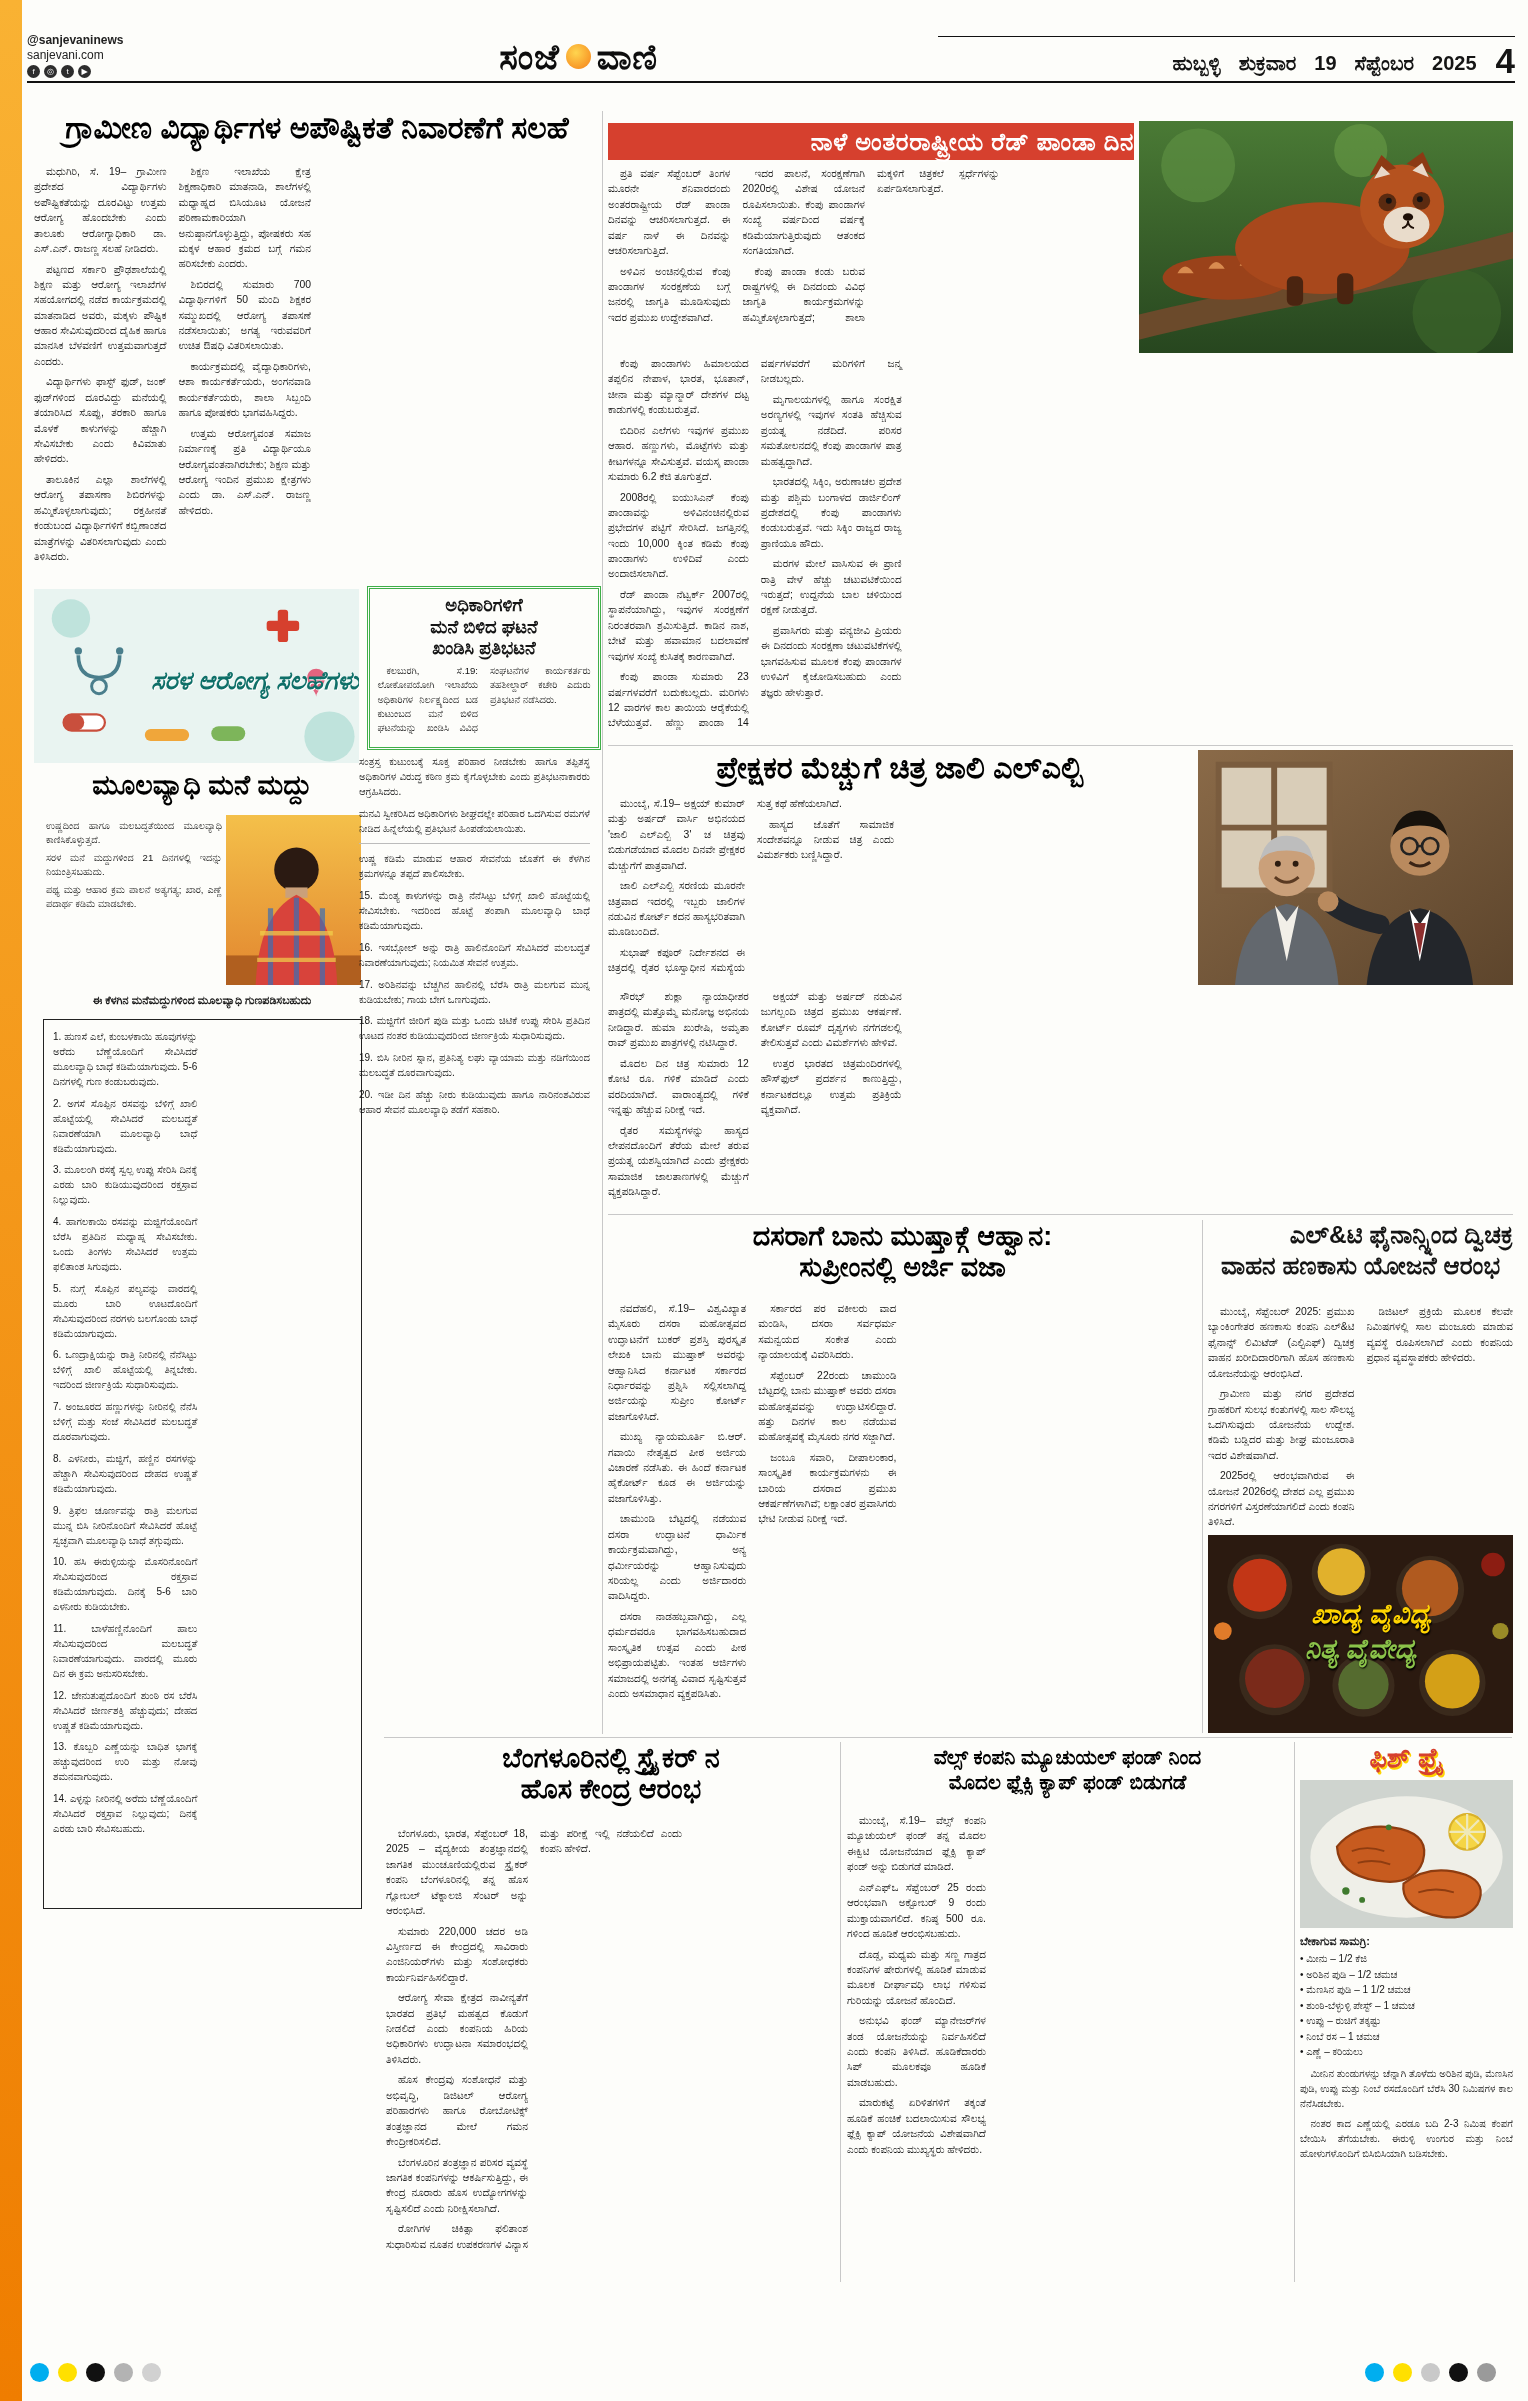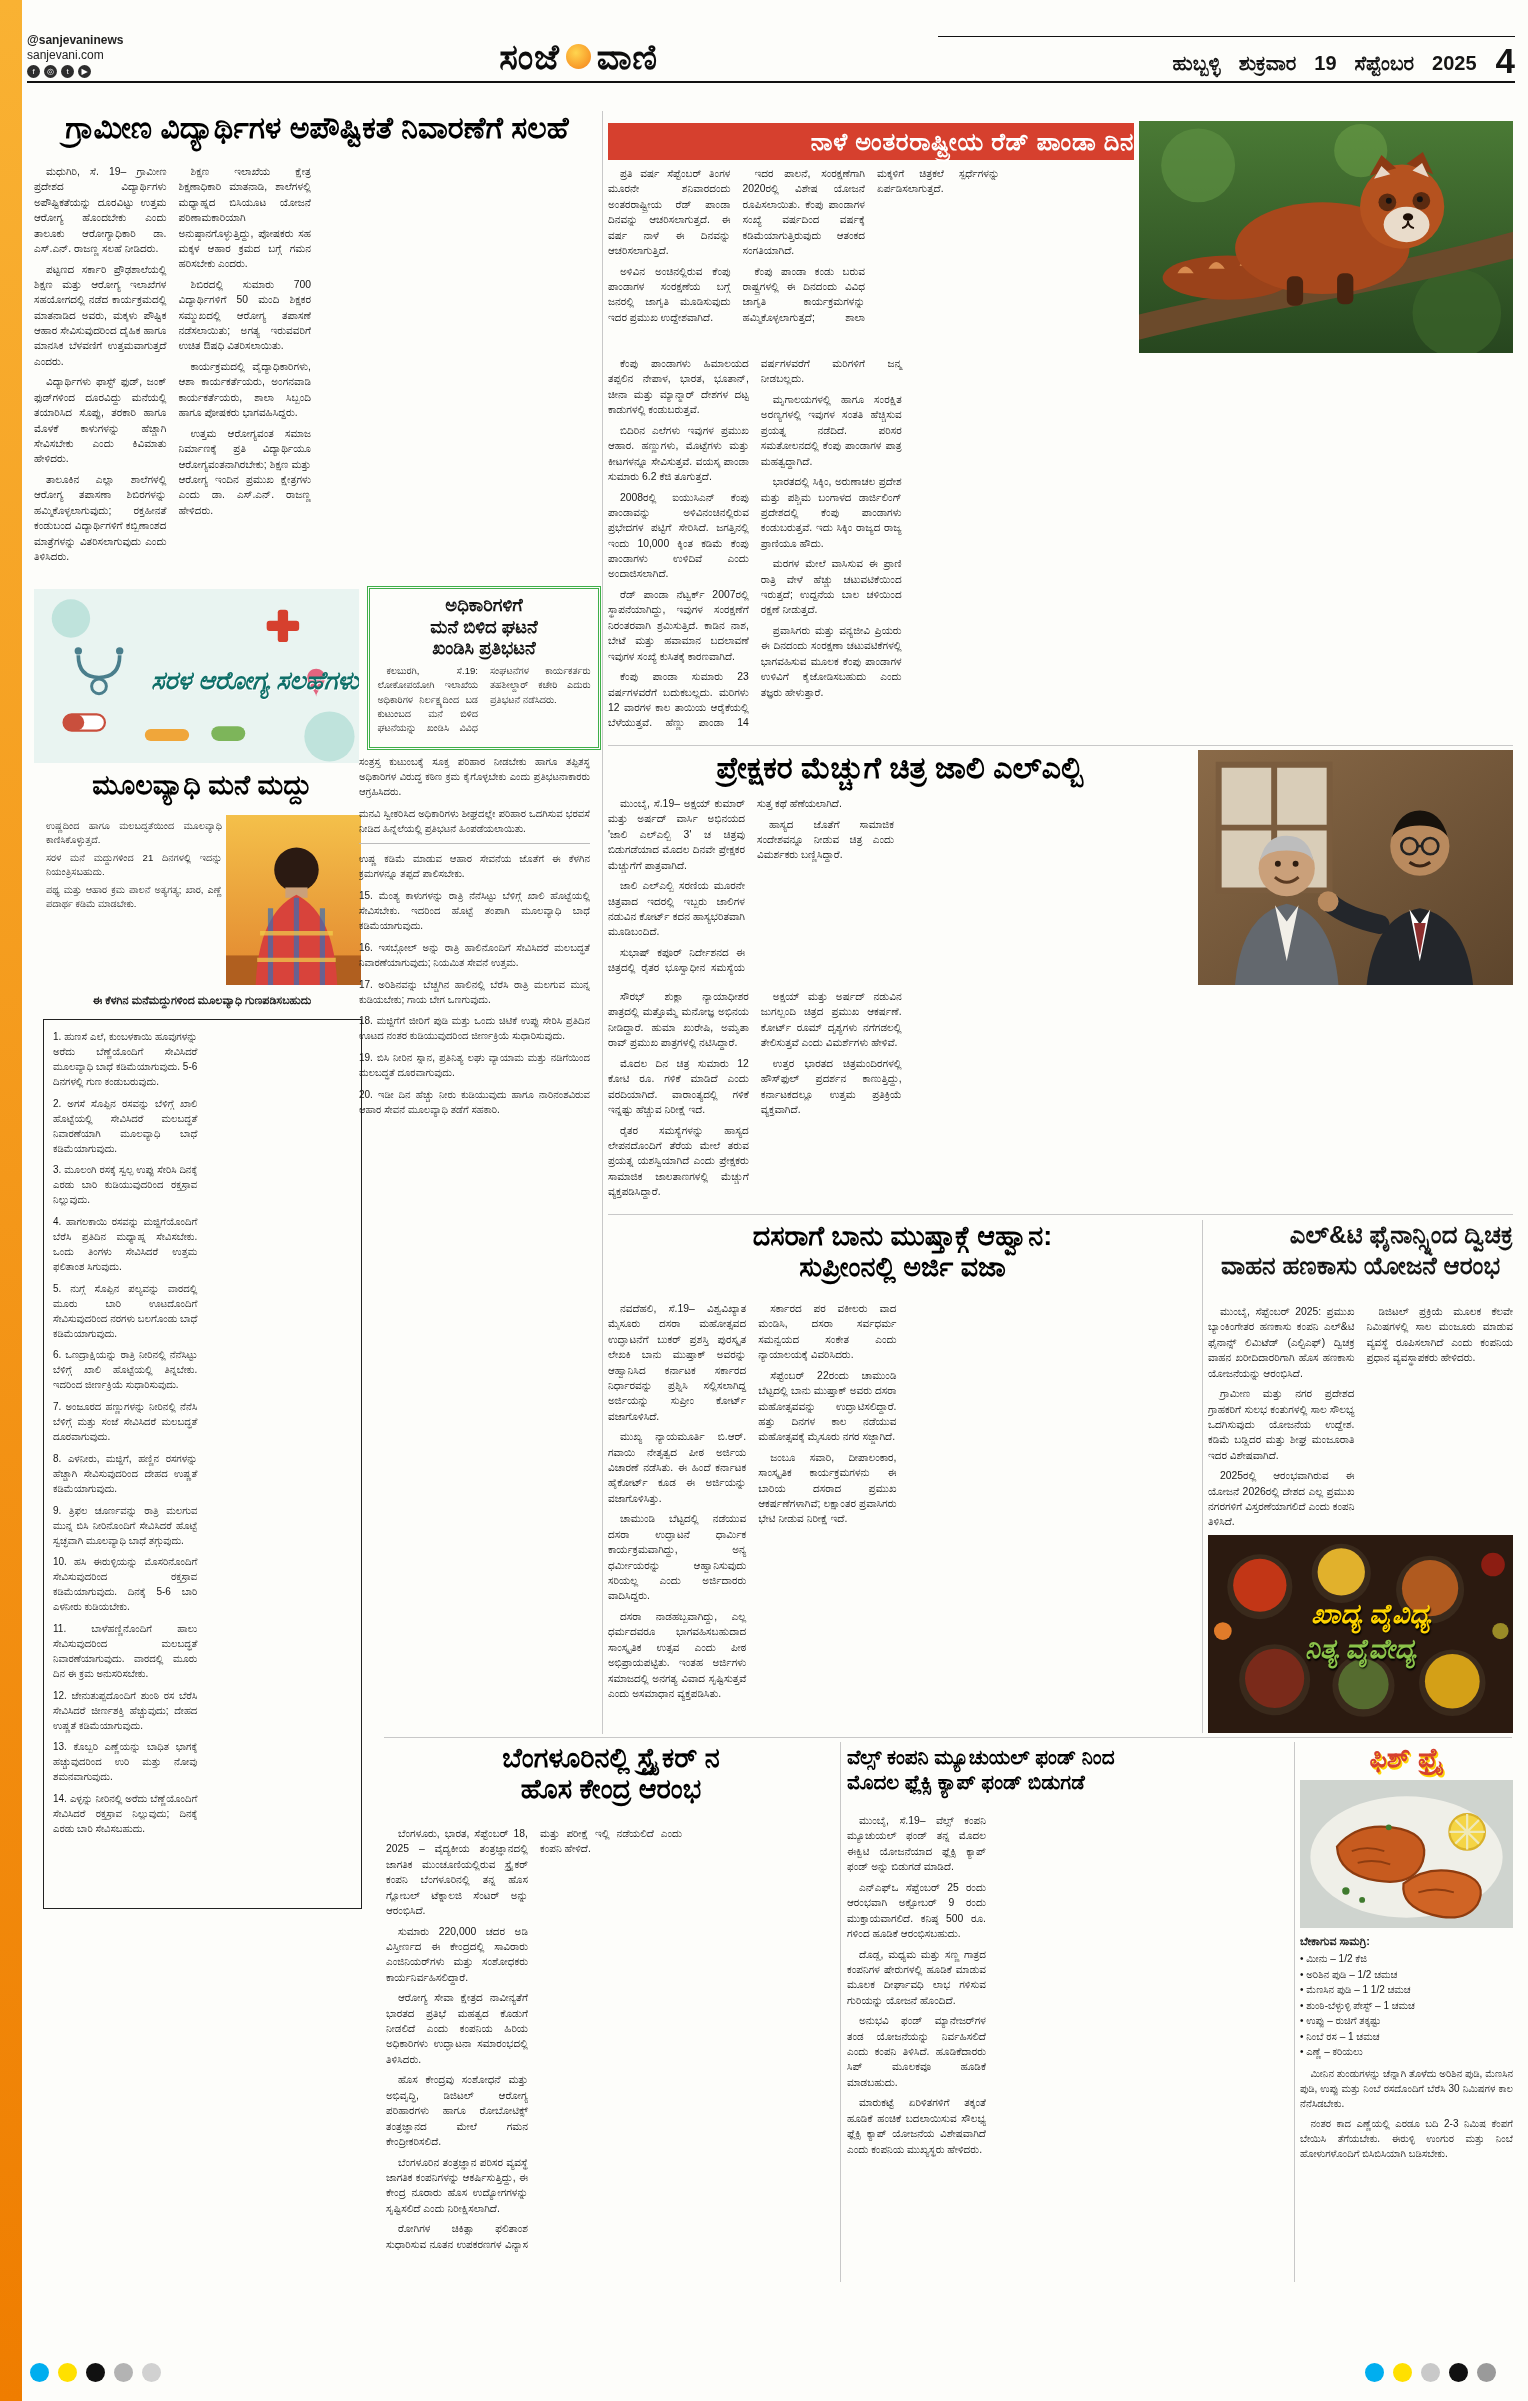--- a/index.html
+++ b/index.html
@@ -22,21 +22,21 @@
   .mh-date { display:flex; gap:18px; font-size:20px; font-weight:bold; padding-bottom:3px; }
   .mh-page-no { font-size:35px; font-weight:800; line-height:1; }
 
   
   .body-text { font-size:10.4px; line-height:1.48; text-align:justify; overflow:hidden; column-gap:12px; column-fill:auto; }
   .body-text p { margin:0 0 5.2px; text-indent:12px; }
   .cols-2 { column-count:2; } .cols-3 { column-count:3; } .cols-4 { column-count:4; } .cols-6 { column-count:6; }
 
   .headline-xl { font-size:30px; font-weight:800; text-align:center; line-height:1.12; color:#000; }
   .headline-lg { font-size:27px; font-weight:800; text-align:center; line-height:1.15; color:#000; }
-  .headline-md { font-size:20px; font-weight:800; text-align:left; line-height:1.25; color:#000; }
+  .headline-md { font-size:20px; font-weight:800; text-align:center; line-height:1.25; color:#000; }
 
   .hairline-v { position:absolute; width:0.7px; background:#c8c8c8; }
   .hairline-h { position:absolute; height:0.7px; background:#c8c8c8; }
 
   
   .panda-banner { left:608px; top:123px; width:526px; height:37px; background:var(--banner-red,#d6402e); color:#fff; font-size:24px; font-weight:800; text-align:right; line-height:37px; letter-spacing:0.7px; }
 
   
   .green-box { left:367px; top:586px; width:234px; height:164px; border:3px double var(--green-border,#3fae49); padding:6px 7.4px; }
   .green-box-head p { font-size:18px; font-weight:800; text-align:center; line-height:1.2; text-indent:0; }
@@ -188,21 +188,21 @@
         <p>11. ಬಾಳೆಹಣ್ಣಿನೊಂದಿಗೆ ಹಾಲು ಸೇವಿಸುವುದರಿಂದ ಮಲಬದ್ಧತೆ ನಿವಾರಣೆಯಾಗುವುದು. ವಾರದಲ್ಲಿ ಮೂರು ದಿನ ಈ ಕ್ರಮ ಅನುಸರಿಸಬೇಕು.</p>
         <p>12. ಜೇನುತುಪ್ಪದೊಂದಿಗೆ ಶುಂಠಿ ರಸ ಬೆರೆಸಿ ಸೇವಿಸಿದರೆ ಜೀರ್ಣಶಕ್ತಿ ಹೆಚ್ಚುವುದು; ದೇಹದ ಉಷ್ಣತೆ ಕಡಿಮೆಯಾಗುವುದು.</p>
         <p>13. ಕೊಬ್ಬರಿ ಎಣ್ಣೆಯನ್ನು ಬಾಧಿತ ಭಾಗಕ್ಕೆ ಹಚ್ಚುವುದರಿಂದ ಉರಿ ಮತ್ತು ನೋವು ಶಮನವಾಗುವುದು.</p>
         <p>14. ಎಳ್ಳನ್ನು ನೀರಿನಲ್ಲಿ ಅರೆದು ಬೆಣ್ಣೆಯೊಂದಿಗೆ ಸೇವಿಸಿದರೆ ರಕ್ತಸ್ರಾವ ನಿಲ್ಲುವುದು; ದಿನಕ್ಕೆ ಎರಡು ಬಾರಿ ಸೇವಿಸಬಹುದು.</p>
       </div>
   </section>
 
   <div class="abs strip">
     <div>
         <p>ಸಂತ್ರಸ್ತ ಕುಟುಂಬಕ್ಕೆ ಸೂಕ್ತ ಪರಿಹಾರ ನೀಡಬೇಕು ಹಾಗೂ ತಪ್ಪಿತಸ್ಥ ಅಧಿಕಾರಿಗಳ ವಿರುದ್ಧ ಕಠಿಣ ಕ್ರಮ ಕೈಗೊಳ್ಳಬೇಕು ಎಂದು ಪ್ರತಿಭಟನಾಕಾರರು ಆಗ್ರಹಿಸಿದರು.</p>
-        <p>ಮನವಿ ಸ್ವೀಕರಿಸಿದ ಅಧಿಕಾರಿಗಳು ಶೀಘ್ರದಲ್ಲೇ ಪರಿಹಾರ ಒದಗಿಸುವ ಭರವಸೆ ನೀಡಿದ ಹಿನ್ನೆಲೆಯಲ್ಲಿ ಪ್ರತಿಭಟನೆ ಹಿಂಪಡೆಯಲಾಯಿತು.</p>
+        <p>ಮನವಿ ಸ್ವೀಕರಿಸಿದ ಅಧಿಕಾರಿಗಳು ಶೀಘ್ರದಲ್ಲೇ ಪರಿಹಾರ ಒದಗಿಸುವ ರಮಗಳೆ ನೀಡಿದ ಹಿನ್ನೆಲೆಯಲ್ಲಿ ಪ್ರತಿಭಟನೆ ಹಿಂಪಡೆಯಲಾಯಿತು.</p>
       </div>
     <div class="strip-rule"></div>
     <div>
         <p>ಉಷ್ಣ ಕಡಿಮೆ ಮಾಡುವ ಆಹಾರ ಸೇವನೆಯ ಜೊತೆಗೆ ಈ ಕೆಳಗಿನ ಕ್ರಮಗಳನ್ನೂ ತಪ್ಪದೆ ಪಾಲಿಸಬೇಕು.</p>
         <p>15. ಮೆಂತ್ಯ ಕಾಳುಗಳನ್ನು ರಾತ್ರಿ ನೆನೆಸಿಟ್ಟು ಬೆಳಿಗ್ಗೆ ಖಾಲಿ ಹೊಟ್ಟೆಯಲ್ಲಿ ಸೇವಿಸಬೇಕು. ಇದರಿಂದ ಹೊಟ್ಟೆ ತಂಪಾಗಿ ಮೂಲವ್ಯಾಧಿ ಬಾಧೆ ಕಡಿಮೆಯಾಗುವುದು.</p>
         <p>16. ಇಸಬ್ಗೋಲ್ ಅನ್ನು ರಾತ್ರಿ ಹಾಲಿನೊಂದಿಗೆ ಸೇವಿಸಿದರೆ ಮಲಬದ್ಧತೆ ನಿವಾರಣೆಯಾಗುವುದು; ನಿಯಮಿತ ಸೇವನೆ ಉತ್ತಮ.</p>
         <p>17. ಅರಿಶಿನವನ್ನು ಬೆಚ್ಚಗಿನ ಹಾಲಿನಲ್ಲಿ ಬೆರೆಸಿ ರಾತ್ರಿ ಮಲಗುವ ಮುನ್ನ ಕುಡಿಯಬೇಕು; ಗಾಯ ಬೇಗ ಒಣಗುವುದು.</p>
         <p>18. ಮಜ್ಜಿಗೆಗೆ ಜೀರಿಗೆ ಪುಡಿ ಮತ್ತು ಒಂದು ಚಿಟಿಕೆ ಉಪ್ಪು ಸೇರಿಸಿ ಪ್ರತಿದಿನ ಊಟದ ನಂತರ ಕುಡಿಯುವುದರಿಂದ ಜೀರ್ಣಕ್ರಿಯೆ ಸುಧಾರಿಸುವುದು.</p>
         <p>19. ಬಿಸಿ ನೀರಿನ ಸ್ನಾನ, ಪ್ರತಿನಿತ್ಯ ಲಘು ವ್ಯಾಯಾಮ ಮತ್ತು ನಡಿಗೆಯಿಂದ ಮಲಬದ್ಧತೆ ದೂರವಾಗುವುದು.</p>
         <p>20. ಇಡೀ ದಿನ ಹೆಚ್ಚು ನೀರು ಕುಡಿಯುವುದು ಹಾಗೂ ನಾರಿನಂಶವಿರುವ ಆಹಾರ ಸೇವನೆ ಮೂಲವ್ಯಾಧಿ ತಡೆಗೆ ಸಹಕಾರಿ.</p>

